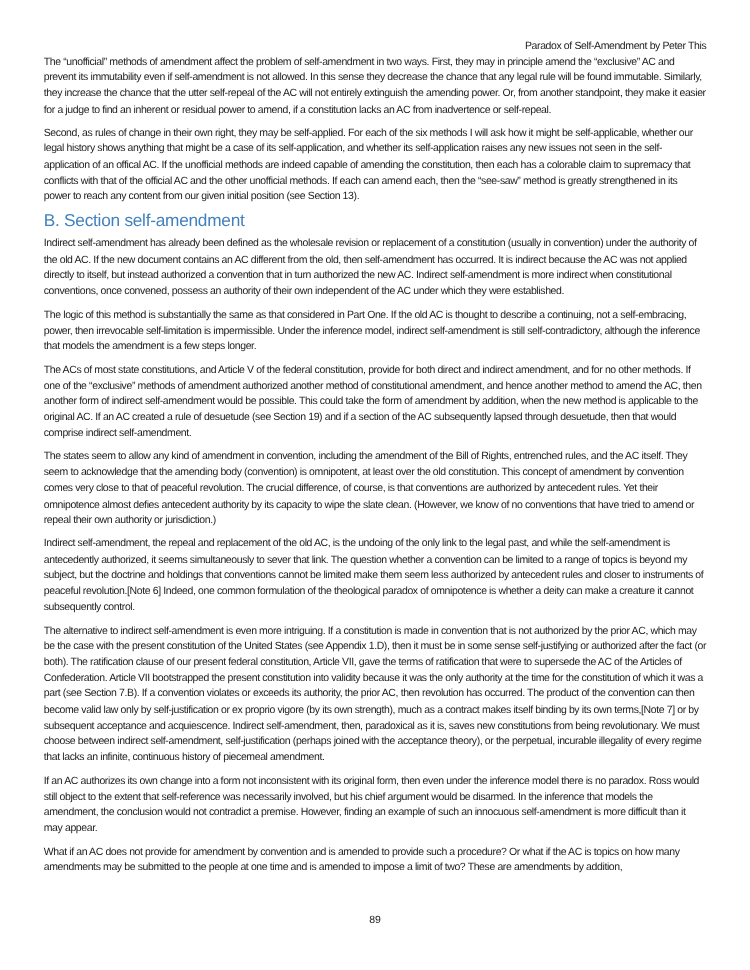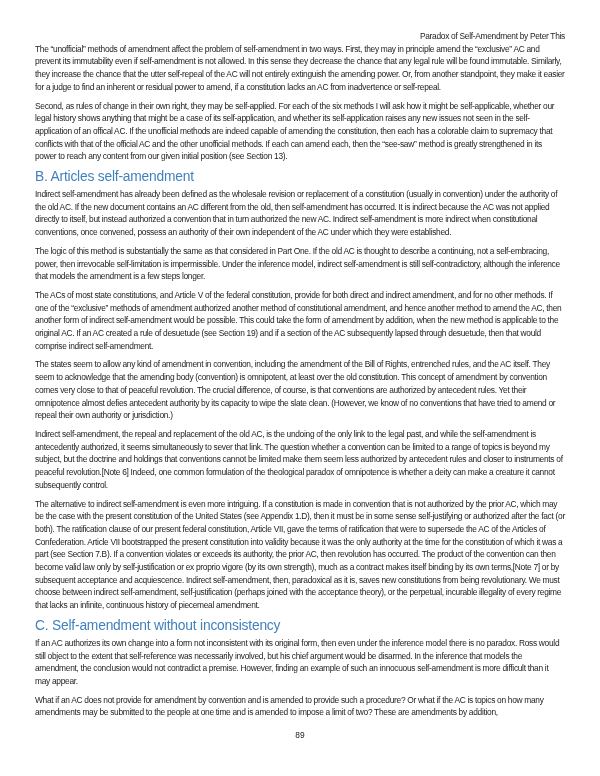--- a/index.html
+++ b/index.html
@@ -62,35 +62,34 @@
 <body>
 
 <div class="page">
 
   <div class="doc-header">Paradox of Self-Amendment by Peter This</div>
 
   <p class="body-para">The “unofficial” methods of amendment affect the problem of self-amendment in two ways. First, they may in principle amend the “exclusive” AC and prevent its immutability even if self-amendment is not allowed. In this sense they decrease the chance that any legal rule will be found immutable. Similarly, they increase the chance that the utter self-repeal of the AC will not entirely extinguish the amending power. Or, from another standpoint, they make it easier for a judge to find an inherent or residual power to amend, if a constitution lacks an AC from inadvertence or self-repeal.</p>
 
   <p class="body-para">Second, as rules of change in their own right, they may be self-applied. For each of the six methods I will ask how it might be self-applicable, whether our legal history shows anything that might be a case of its self-application, and whether its self-application raises any new issues not seen in the self-application of an offical AC. If the unofficial methods are indeed capable of amending the constitution, then each has a colorable claim to supremacy that conflicts with that of the official AC and the other unofficial methods. If each can amend each, then the “see-saw” method is greatly strengthened in its power to reach any content from our given initial position (see Section 13).</p>
 
-  <h2 class="section-heading">B. Articles self-amendment</h2>
+  <h2 class="section-heading">B. Section self-amendment</h2>
 
   <p class="body-para">Indirect self-amendment has already been defined as the wholesale revision or replacement of a constitution (usually in convention) under the authority of the old AC. If the new document contains an AC different from the old, then self-amendment has occurred. It is indirect because the AC was not applied directly to itself, but instead authorized a convention that in turn authorized the new AC. Indirect self-amendment is more indirect when constitutional conventions, once convened, possess an authority of their own independent of the AC under which they were established.</p>
 
   <p class="body-para">The logic of this method is substantially the same as that considered in Part One. If the old AC is thought to describe a continuing, not a self-embracing, power, then irrevocable self-limitation is impermissible. Under the inference model, indirect self-amendment is still self-contradictory, although the inference that models the amendment is a few steps longer.</p>
 
   <p class="body-para">The ACs of most state constitutions, and Article V of the federal constitution, provide for both direct and indirect amendment, and for no other methods. If one of the “exclusive” methods of amendment authorized another method of constitutional amendment, and hence another method to amend the AC, then another form of indirect self-amendment would be possible. This could take the form of amendment by addition, when the new method is applicable to the original AC. If an AC created a rule of desuetude (see Section 19) and if a section of the AC subsequently lapsed through desuetude, then that would comprise indirect self-amendment.</p>
 
   <p class="body-para">The states seem to allow any kind of amendment in convention, including the amendment of the Bill of Rights, entrenched rules, and the AC itself. They seem to acknowledge that the amending body (convention) is omnipotent, at least over the old constitution. This concept of amendment by convention comes very close to that of peaceful revolution. The crucial difference, of course, is that conventions are authorized by antecedent rules. Yet their omnipotence almost defies antecedent authority by its capacity to wipe the slate clean. (However, we know of no conventions that have tried to amend or repeal their own authority or jurisdiction.)</p>
 
   <p class="body-para">Indirect self-amendment, the repeal and replacement of the old AC, is the undoing of the only link to the legal past, and while the self-amendment is antecedently authorized, it seems simultaneously to sever that link. The question whether a convention can be limited to a range of topics is beyond my subject, but the doctrine and holdings that conventions cannot be limited make them seem less authorized by antecedent rules and closer to instruments of peaceful revolution.[Note 6] Indeed, one common formulation of the theological paradox of omnipotence is whether a deity can make a creature it cannot subsequently control.</p>
 
   <p class="body-para">The alternative to indirect self-amendment is even more intriguing. If a constitution is made in convention that is not authorized by the prior AC, which may be the case with the present constitution of the United States (see Appendix 1.D), then it must be in some sense self-justifying or authorized after the fact (or both). The ratification clause of our present federal constitution, Article VII, gave the terms of ratification that were to supersede the AC of the Articles of Confederation. Article VII bootstrapped the present constitution into validity because it was the only authority at the time for the constitution of which it was a part (see Section 7.B). If a convention violates or exceeds its authority, the prior AC, then revolution has occurred. The product of the convention can then become valid law only by self-justification or ex proprio vigore (by its own strength), much as a contract makes itself binding by its own terms,[Note 7] or by subsequent acceptance and acquiescence. Indirect self-amendment, then, paradoxical as it is, saves new constitutions from being revolutionary. We must choose between indirect self-amendment, self-justification (perhaps joined with the acceptance theory), or the perpetual, incurable illegality of every regime that lacks an infinite, continuous history of piecemeal amendment.</p>
 
-  <h2 class="section-heading">C. Self-amendment without inconsistency</h2>
 
   <p class="body-para">If an AC authorizes its own change into a form not inconsistent with its original form, then even under the inference model there is no paradox. Ross would still object to the extent that self-reference was necessarily involved, but his chief argument would be disarmed. In the inference that models the amendment, the conclusion would not contradict a premise. However, finding an example of such an innocuous self-amendment is more difficult than it may appear.</p>
 
   <p class="body-para">What if an AC does not provide for amendment by convention and is amended to provide such a procedure? Or what if the AC is topics on how many amendments may be submitted to the people at one time and is amended to impose a limit of two? These are amendments by addition,</p>
 
   <div class="page-number">89</div>
 
 </div>
 
 </body></html>

